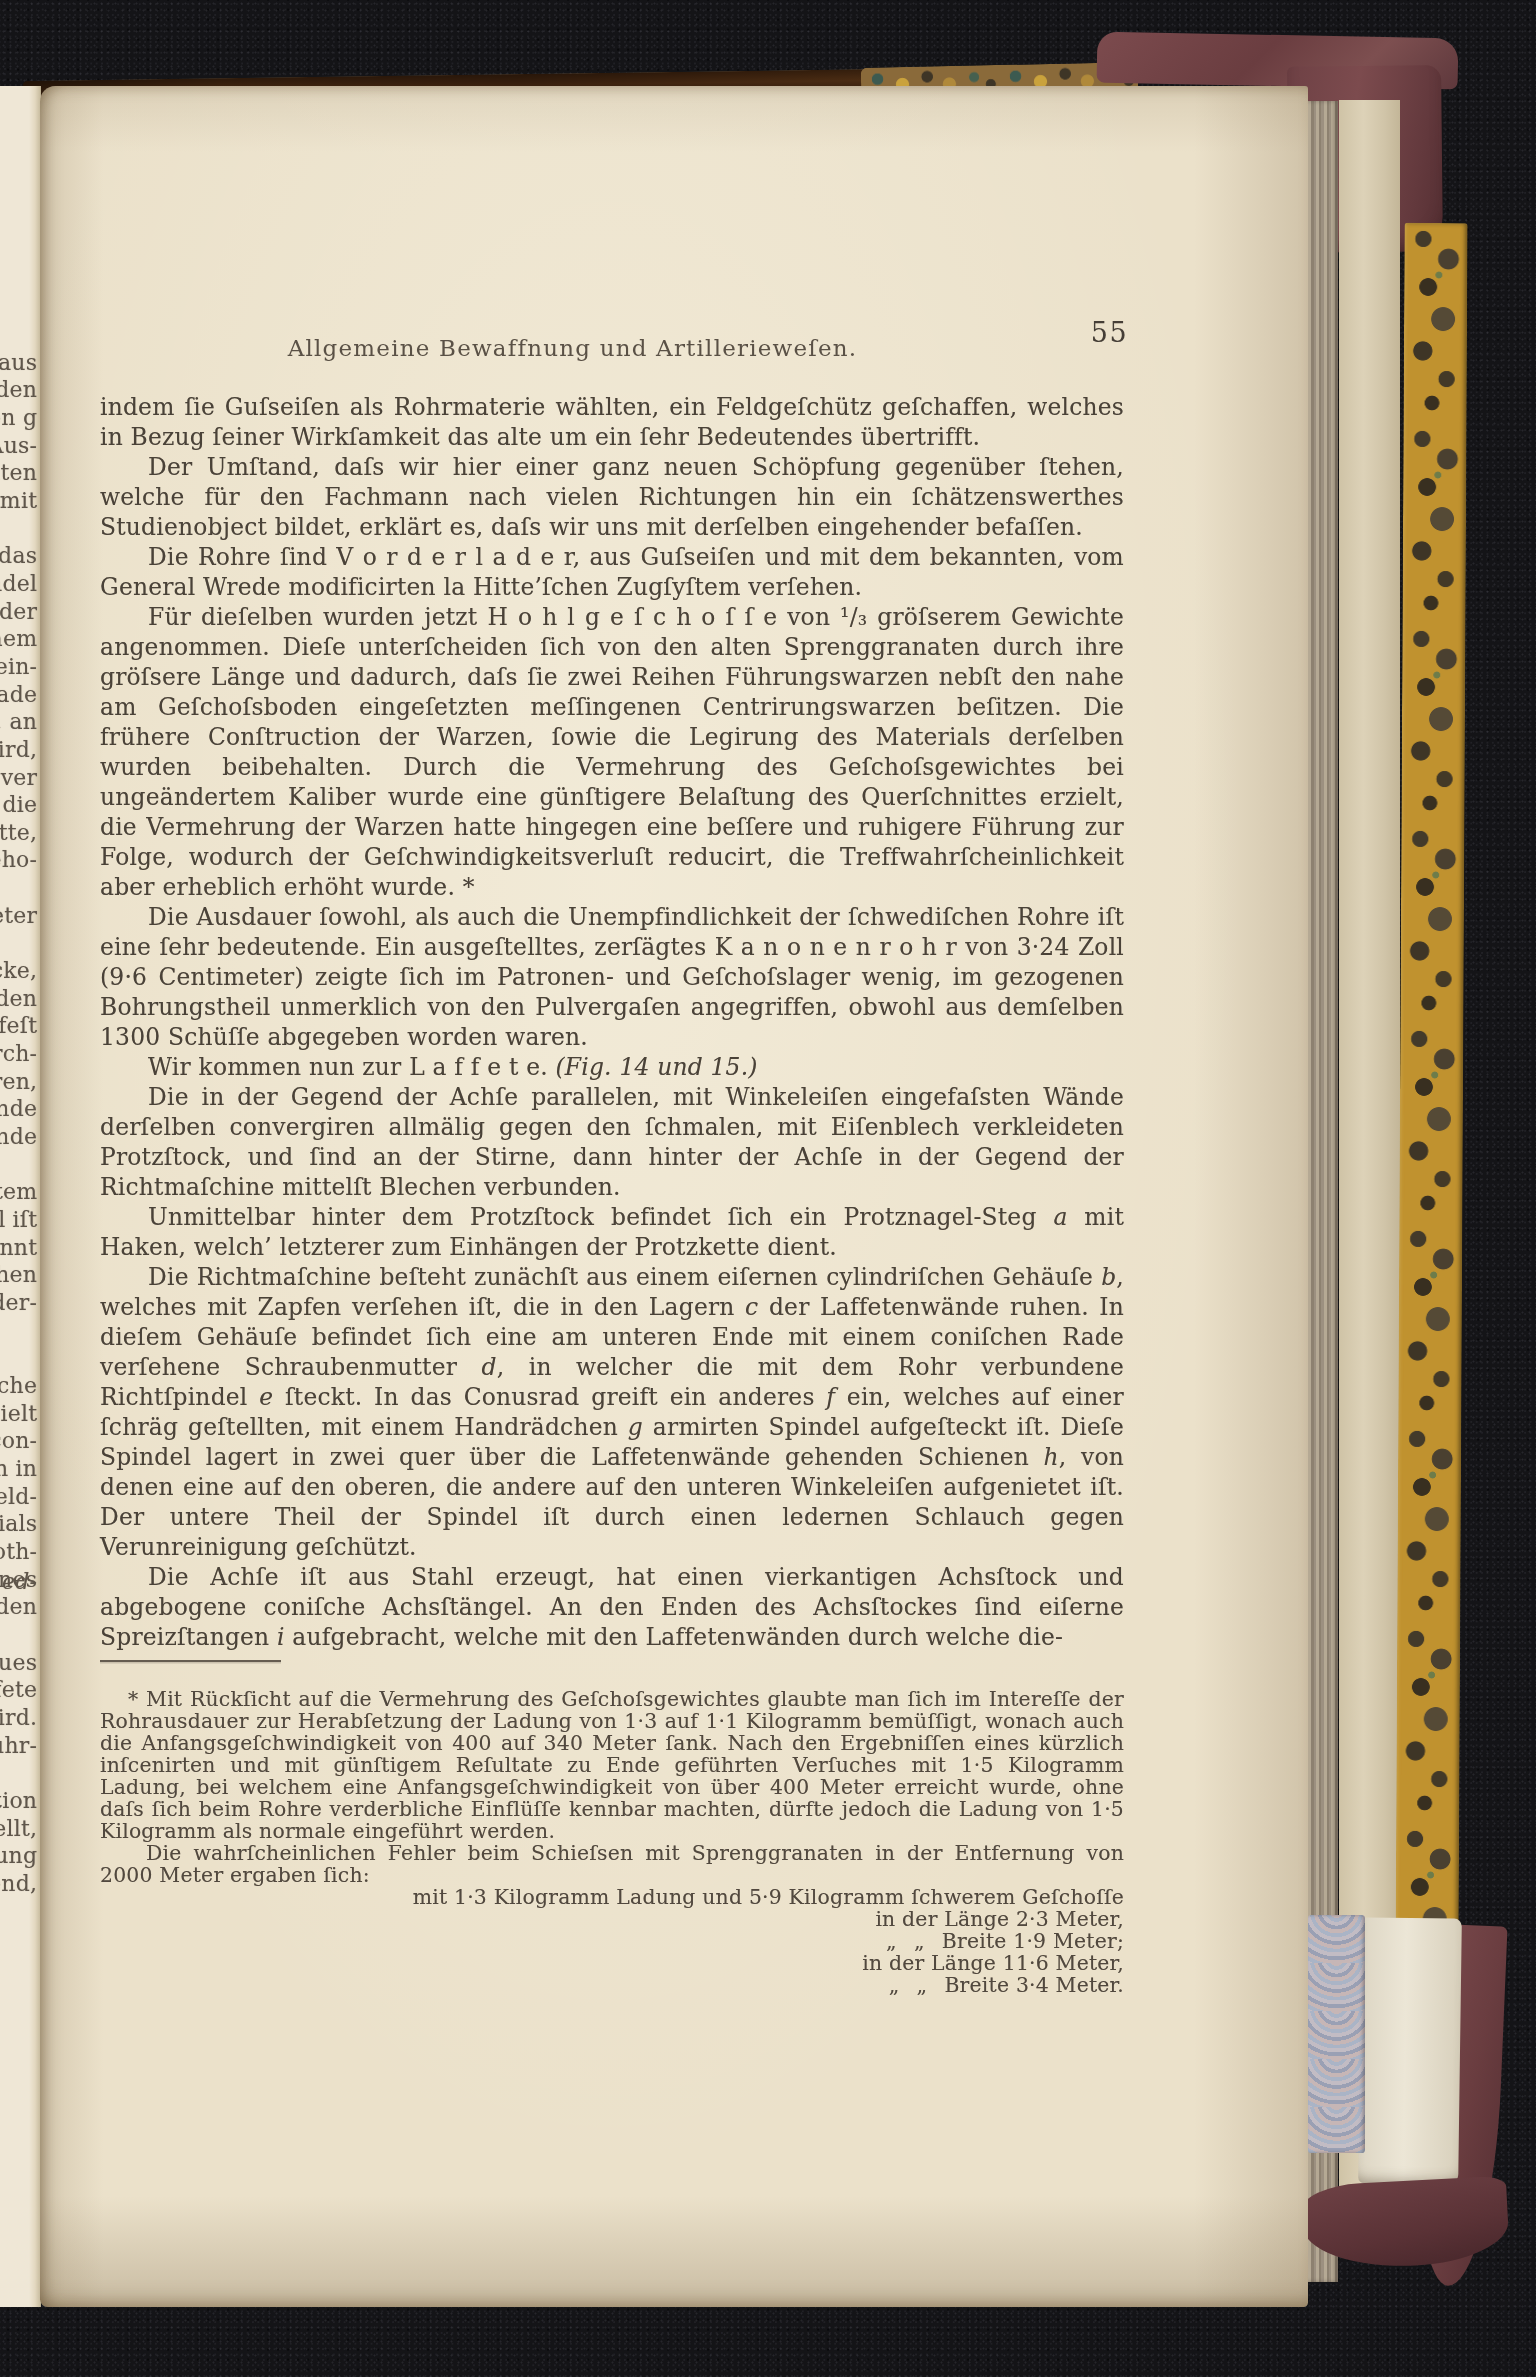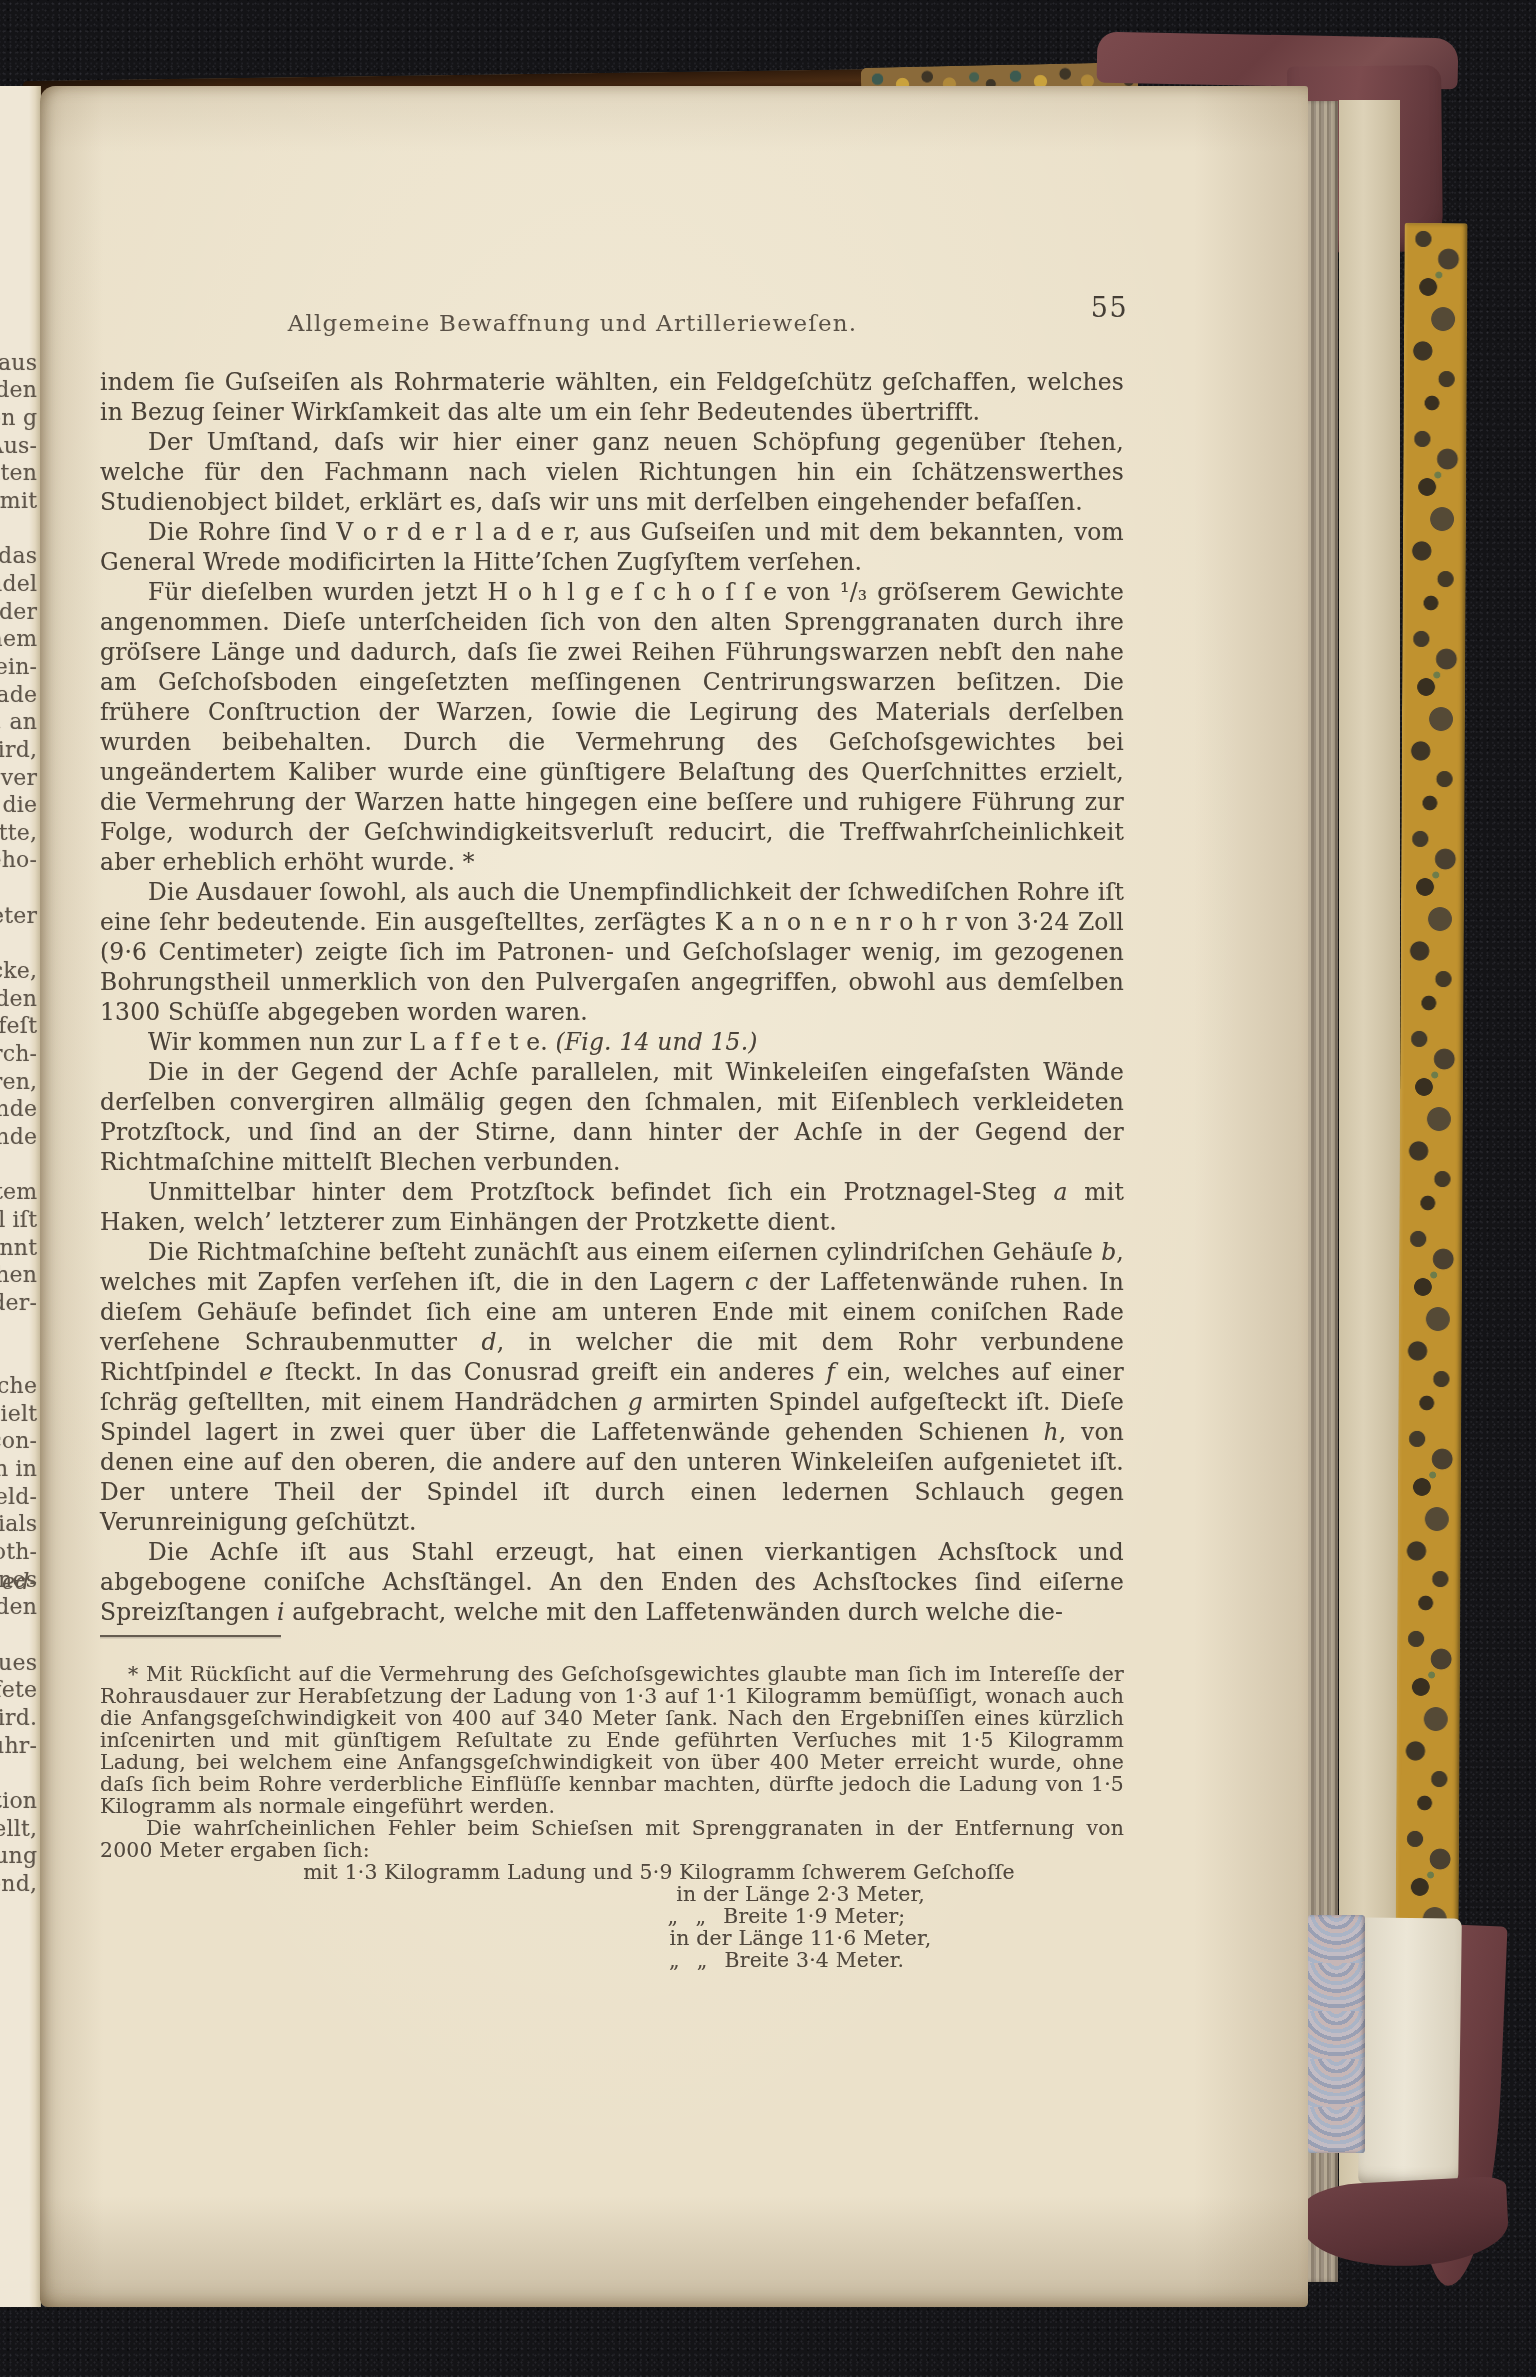--- a/index.html
+++ b/index.html
@@ -125,21 +125,21 @@
     background-color:var(--page-paper);
     background-image:
       radial-gradient(ellipse at 45% 35%, rgba(255,252,240,.35), transparent 65%),
       linear-gradient(90deg, rgba(139,117,84,.22), transparent 5%, transparent 91%, rgba(139,117,84,.28)),
       linear-gradient(rgba(139,117,84,.16), transparent 3%, transparent 95%, rgba(120,100,70,.30));
     box-shadow:
       inset 12.3px 0 17px -9.2px rgba(90,70,40,.55),
       inset 0 -17px 20px -14px rgba(120,95,60,.55),
       inset 0 10.8px 14px -9.2px rgba(120,95,60,.35);
   }
-  .content{position:absolute;inset:0;}
+  .content{position:absolute;inset:0;margin-top:25px;}
   .running-title{
     position:absolute;left:0;top:224px;width:1065px;text-align:center;
     font-size:23px;letter-spacing:1.2px;color:var(--header-ink);
   }
   .page-number{
     position:absolute;left:1027px;top:206px;width:85px;text-align:center;
     font-size:27px;color:#453e36;letter-spacing:1.5px;
   }
   .body-text{
     position:absolute;left:60px;top:281px;width:1024px;
@@ -156,21 +156,21 @@
     background:#655c50;box-shadow:0 1.5px 0 rgba(101,92,80,.25);
   }
   .footnote{
     position:absolute;left:60px;top:1577px;width:1024px;
     font-size:20.4px;line-height:22px;letter-spacing:0.2px;
     text-align:justify;color:var(--footnote-ink);
     text-shadow:0 0 0.4px rgba(81,72,62,.35);
   }
   .fn-p1{text-indent:28px;}
   .fn-p2{text-indent:46px;}
-  .fn-line{text-align:center;}
+  .fn-line{text-align:right;}
   .fn-a{padding-left:94px;}
   .fn-b{padding-left:377px;}
   .fn-c{padding-left:349px;}
   .fn-d{padding-left:78px;}
 </style>
 </head>
 <body>
 
 <div class="scene">
   <div class="book">

